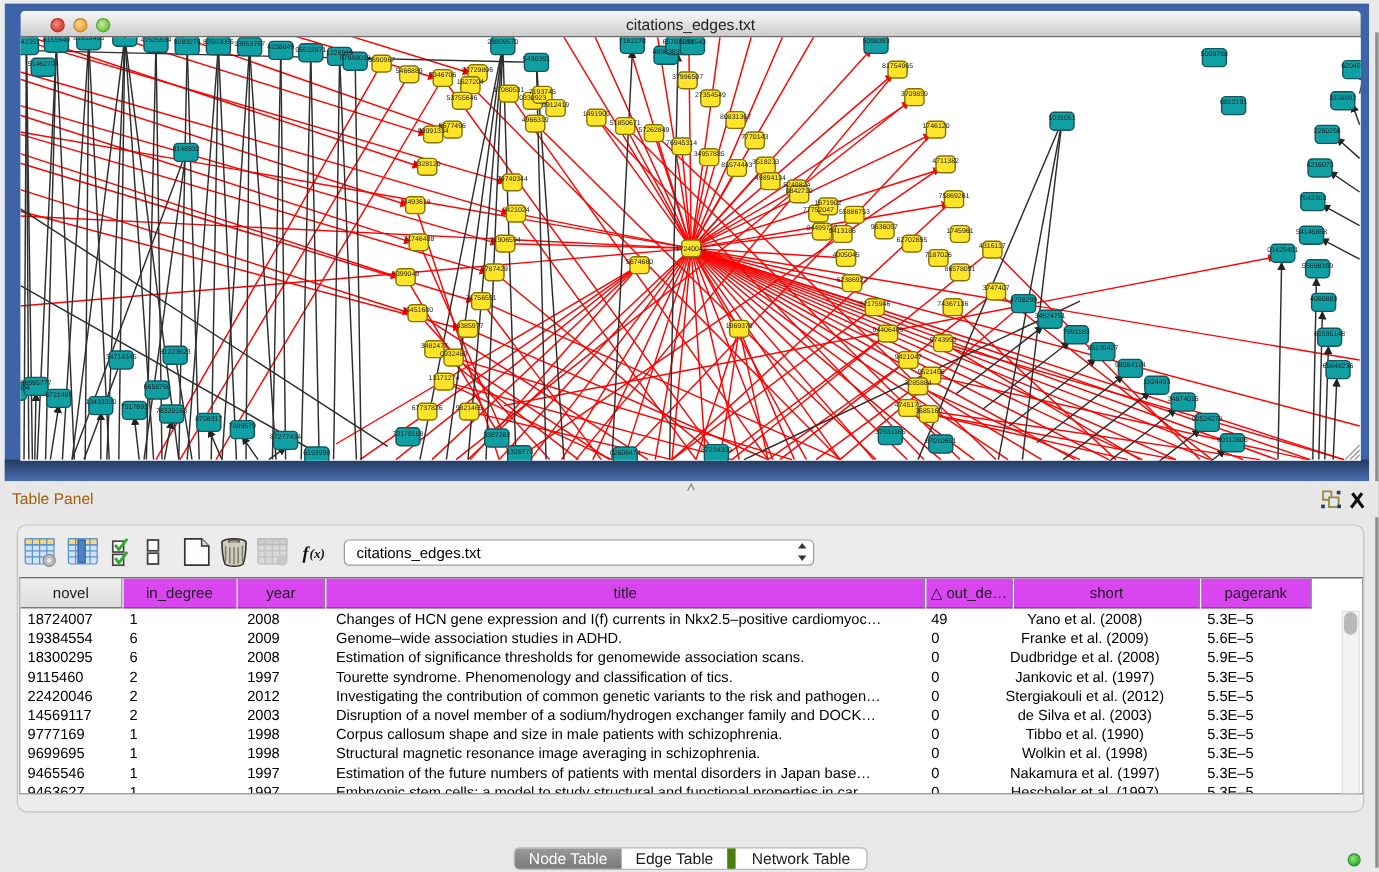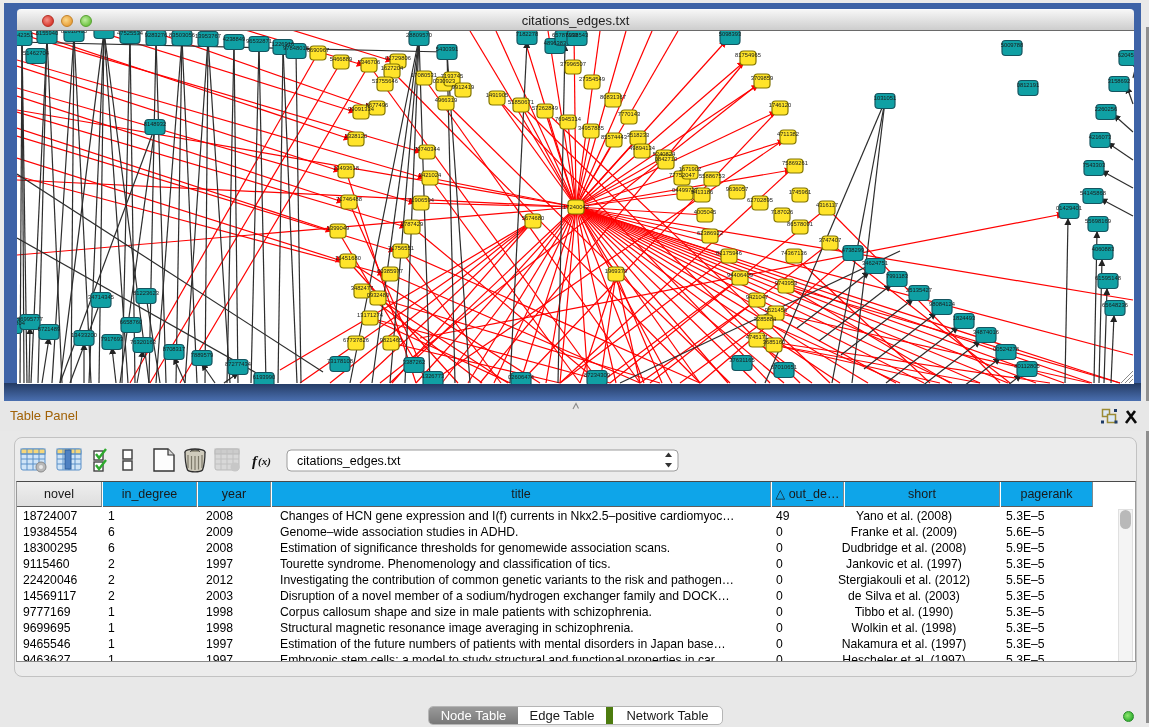--- a/index.html
+++ b/index.html
@@ -20,21 +20,21 @@
 #tl3 { left:63px; background:radial-gradient(circle at 4px 4px,#c0eda0,#6fc544 70%); border:1px solid #58a032;}
 
 #panelhead { position:absolute; left:0; top:401px; width:1149px; height:30px; background:#e7e7e7; }
 #panelhead span { position:absolute; left:10px; top:7px; font-size:13px; color:#a16207; }
 #pbox { position:absolute; left:14px; top:437px; width:1123px; height:240px; background:#ececec;
   border:1px solid #c2c2c2; border-radius:8px; }
 #panelbg { position:absolute; left:0; top:431px; width:1149px; height:296px; background:#e8e8e8; }
 #tblwrap { position:absolute; left:16px; top:481px; width:1120px; height:181px; background:#fff;
   border-top:1px solid #4a4a4a; border-left:1px solid #9a9a9a; border-right:1px solid #9a9a9a; border-bottom:1px solid #8a8a8a; overflow:hidden; }
 .hdr { position:absolute; top:0; height:25px; font-size:12.5px; color:#1a1a1a; text-align:center;
-  line-height:25px; background:#0ea5e9; border-right:1px solid #7f8a8e; border-bottom:1px solid #5d5d5d; }
+  line-height:25px; background:#d946ef; border-right:1px solid #7f8a8e; border-bottom:1px solid #5d5d5d; }
 .rowarea { position:absolute; left:0; top:26px; width:1120px; }
 .row { position:relative; height:16px; font-size:12.2px; color:#000; white-space:nowrap; }
 .row span { position:absolute; top:1px; }
 .c0 { left:6px; } .c1 { left:91px; } .c2 { left:189px; } .c3 { left:263px; }
 .c4 { left:759px; } .c5 { left:812px; width:150px; text-align:center; } .c6 { left:989px; }
 #vsb { position:absolute; right:2px; top:27px; width:15px; height:153px; background:#f4f4f4; border:1px solid #e0e0e0; }
 #vsbthumb { position:absolute; right:4px; top:28px; width:11px; height:19px; background:#b9b9b9; border-radius:6px; }
 
 #toolbar { position:absolute; left:16px; top:446px; height:30px; width:1100px; }
 

